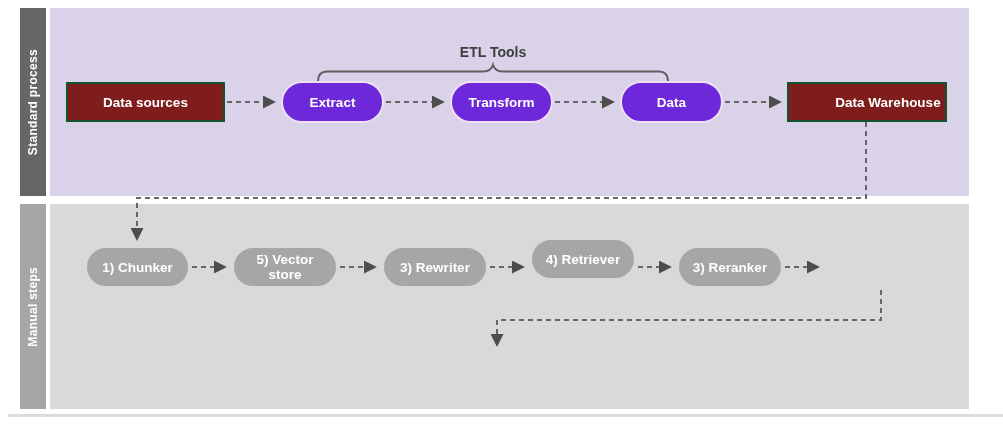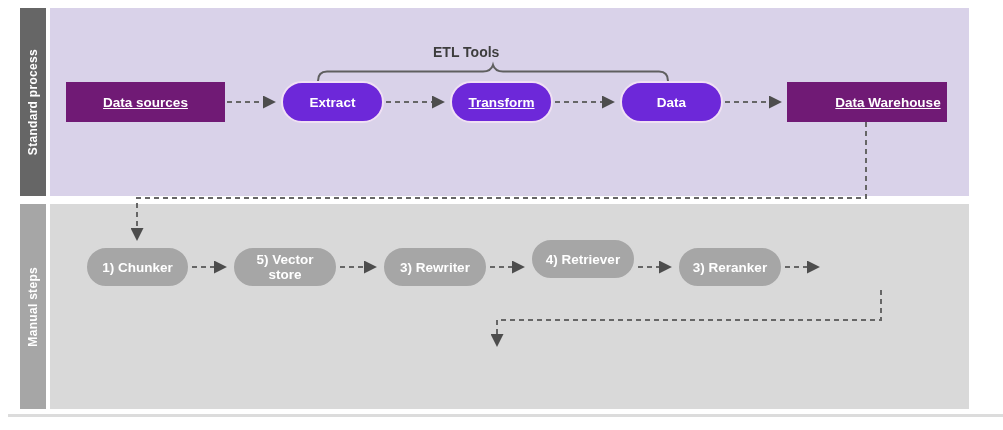--- a/index.html
+++ b/index.html
@@ -37,44 +37,43 @@
     display: flex;
     align-items: center;
     justify-content: center;
     text-align: center;
     color: #ffffff;
     font-weight: bold;
     font-size: 13.5px;
     line-height: 15px;
   }
   .rect-gray {
-    background: #701a75;
-    border: 2px solid #701a75;
-    text-decoration: underline;
+    background: #7f1d1d;
+    border: 2px solid #14532d;
   }
   .pill-pink {
     background: #6d28d9;
     border: 2px solid #f0e0f4;
     border-radius: 22px;
   }
   .pill-gray {
     background: #a6a6a6;
     border: 2px solid #d9d9d9;
     border-radius: 22px;
   }
   .rect-yellow {
     background: #ffd966;
     border: 2px solid #ffffff;
   }
   .etl-label {
     position: absolute;
     left: 433px;
     top: 44px;
     width: 120px;
-    text-align: left;
+    text-align: center;
     font-size: 14px;
     font-weight: bold;
     color: #3d3d3d;
   }
   .wires {
     position: absolute;
     left: 0; top: 0;
     width: 1003px; height: 430px;
     pointer-events: none;
   }
@@ -124,21 +123,21 @@
       <path d="M881,290 L881,320 L497,320 L497,345" marker-end="url(#arrow)"></path>
     </g>
 
     <path d="M318,81 Q318,71.5 327,71.5 L483,71.5 Q491,71.5 493,65 Q495,71.5 503,71.5 L659,71.5 Q668,71.5 668,81" stroke="#5f5f5f" stroke-width="2" fill="none"></path>
   </svg>
 
   <div class="etl-label">ETL Tools</div>
 
   <div class="node rect-gray" style="left:66px; top:82px; width:159px; height:40px;">Data sources</div>
   <div class="node pill-pink" style="left:281px; top:81px; width:103px; height:42px;">Extract</div>
-  <div class="node pill-pink" style="left:450px; top:81px; width:103px; height:42px;text-decoration:underline;">Transform</div>
+  <div class="node pill-pink" style="left:450px; top:81px; width:103px; height:42px;">Transform</div>
   <div class="node pill-pink" style="left:620px; top:81px; width:103px; height:42px;">Data</div>
   <div class="node rect-gray" style="left:787px; top:82px; width:160px; height:40px;padding-left:42px;">Data Warehouse</div>
 
   <div class="node pill-gray" style="left:85px; top:246px; width:105px; height:42px;">1) Chunker</div>
   <div class="node pill-gray" style="left:232px; top:246px; width:106px; height:42px; padding:0 14px;">5) Vector store</div>
   <div class="node pill-gray" style="left:382px; top:246px; width:106px; height:42px;">3) Rewriter</div>
   <div class="node pill-gray" style="left:530px; top:238px; width:106px; height:42px;">4) Retriever</div>
   <div class="node pill-gray" style="left:677px; top:246px; width:106px; height:42px;">3) Reranker</div>
 
 

